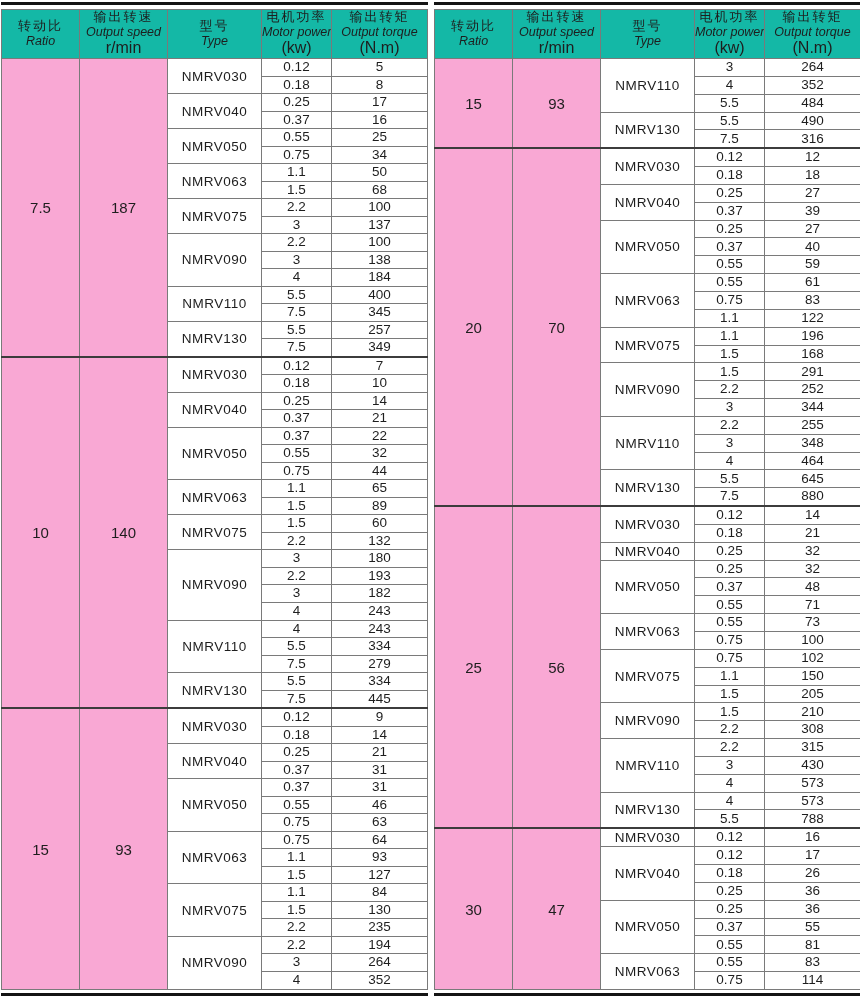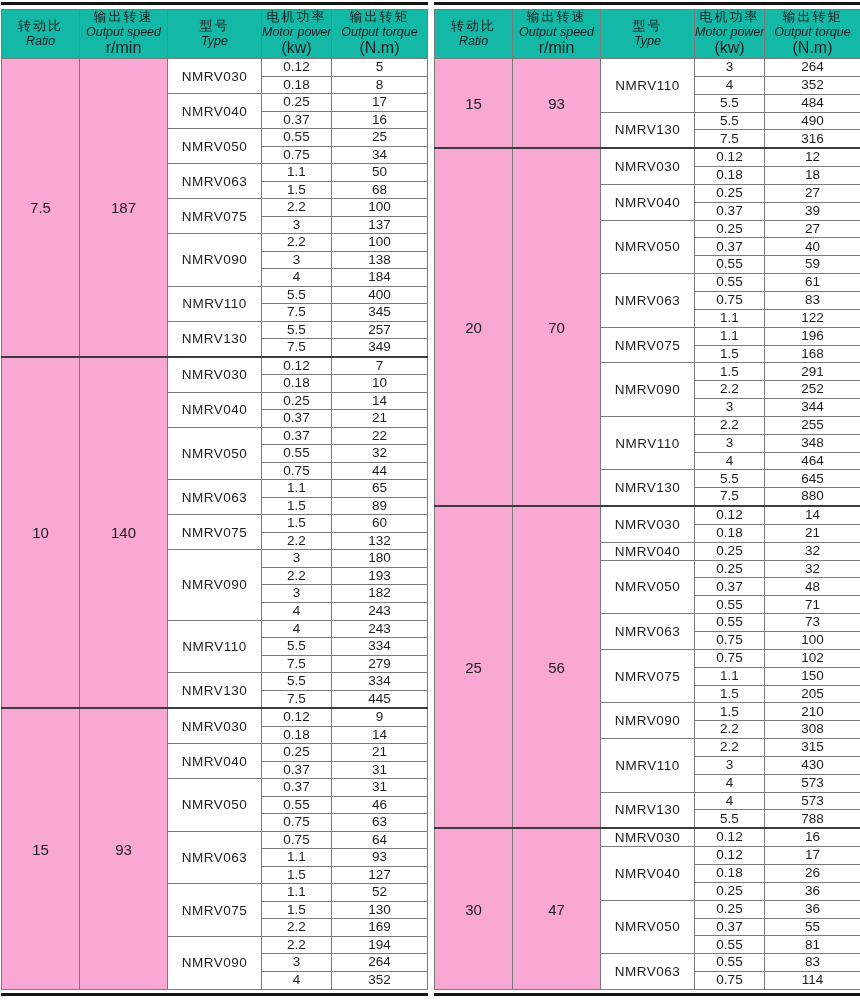--- a/index.html
+++ b/index.html
@@ -290,29 +290,29 @@
             <td class="num">1.1</td>
             <td class="num">93</td>
           </tr>
           <tr>
             <td class="num">1.5</td>
             <td class="num">127</td>
           </tr>
           <tr>
             <td class="type-cell" rowspan="3">NMRV075</td>
             <td class="num">1.1</td>
-            <td class="num">52</td>
+            <td class="num">84</td>
           </tr>
           <tr>
             <td class="num">1.5</td>
             <td class="num">130</td>
           </tr>
           <tr>
             <td class="num">2.2</td>
-            <td class="num">169</td>
+            <td class="num">235</td>
           </tr>
           <tr>
             <td class="type-cell" rowspan="3">NMRV090</td>
             <td class="num">2.2</td>
             <td class="num">194</td>
           </tr>
           <tr>
             <td class="num">3</td>
             <td class="num">264</td>
           </tr>

